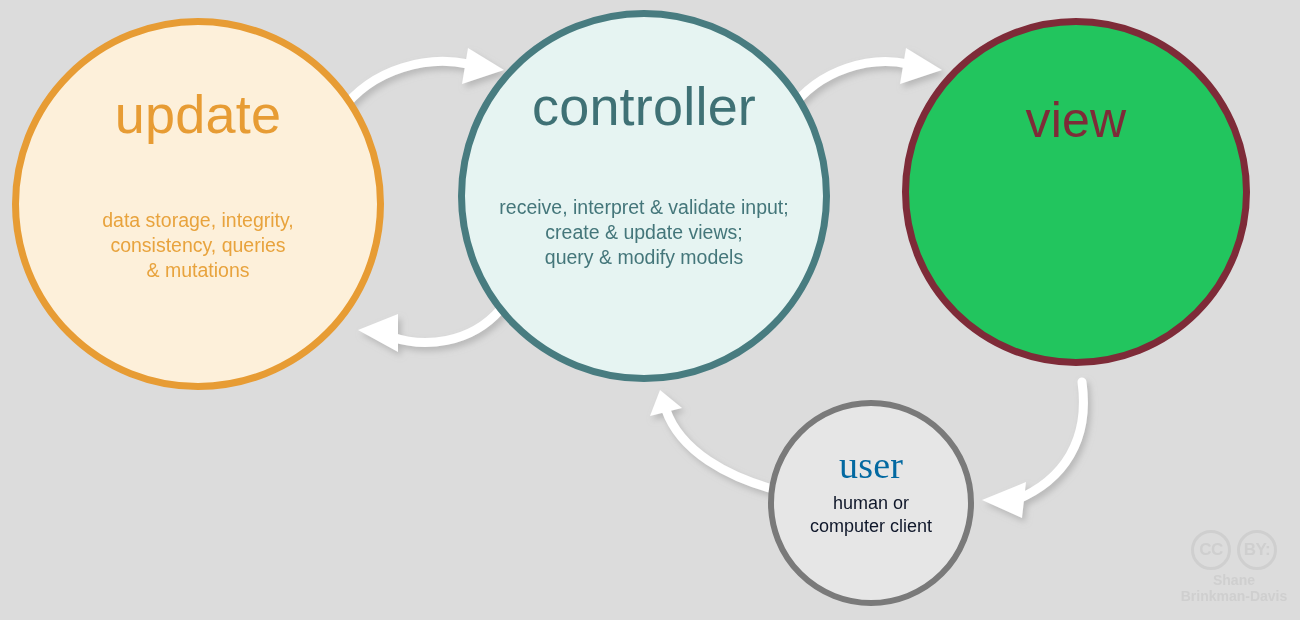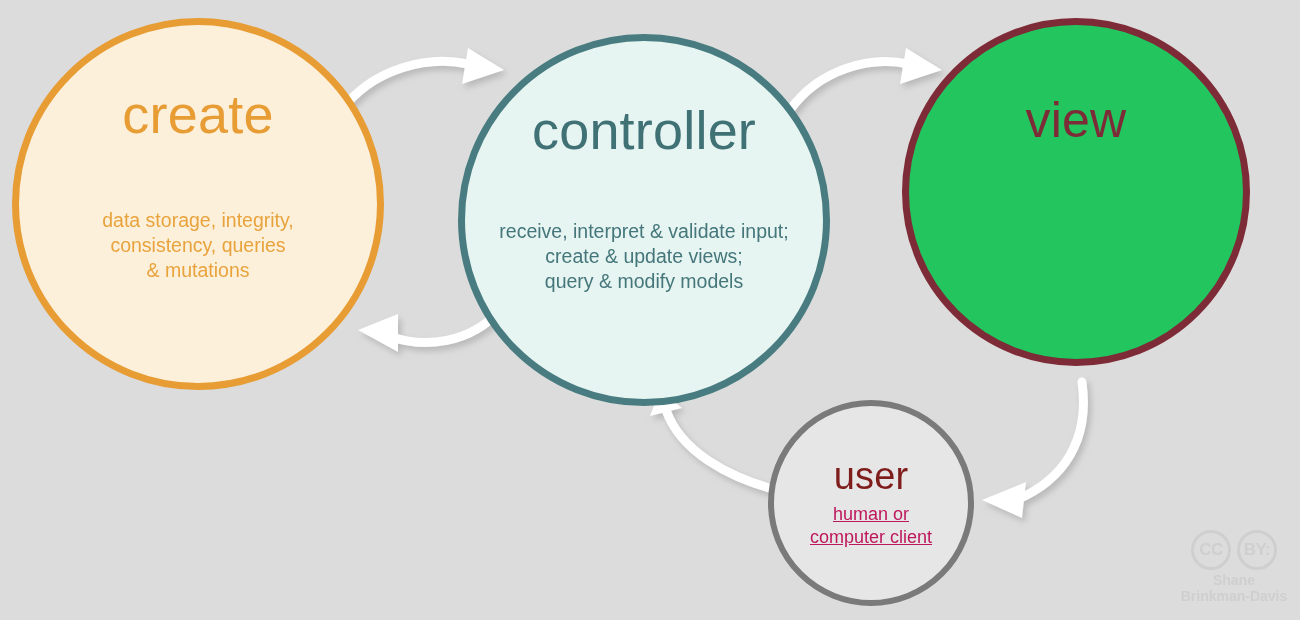--- a/index.html
+++ b/index.html
@@ -64,21 +64,21 @@
   }
   #node-model .node-desc {
     font-size: 19.5px;
     color: #e8a33d;
     margin-top: 67px;
   }
 
   
   #node-controller {
     left: 458px;
-    top: 34px;
+    top: 10px;
     width: 372px;
     height: 372px;
     background: #e6f4f2;
     border: 7px solid #487c80;
     justify-content: flex-start;
   }
   #node-controller .node-title {
     font-size: 54px;
     color: #3f7175;
     margin-top: 62px;
@@ -115,28 +115,28 @@
     left: 768px;
     top: 400px;
     width: 206px;
     height: 206px;
     background: #e6e6e6;
     border: 6px solid #7a7a7a;
     justify-content: flex-start;
   }
   #node-user .node-title {
     font-size: 38px;
-    color: #7f1d1d;
-    margin-top: 51px;
+    color: #0369a1;
+    margin-top: 40px;
+    font-family: Liberation Serif, serif;
   }
   #node-user .node-desc {
     font-size: 18px;
-    color: #be185d;
+    color: #0f172a;
     margin-top: 8px;
-    text-decoration: underline;
   }
 
   
   #license-badge {
     position: absolute;
     left: 1178px;
     top: 530px;
     width: 112px;
     text-align: center;
     user-select: none;
@@ -201,21 +201,21 @@
       <path d="M 1026 482 L 982 500 L 1022 518 Z" fill="#ffffff"></path>
     </g>
 
     <g filter="url(#arrow-shadow)">
       <path d="M 784 492 C 726 478, 680 450, 666 410" fill="none" stroke="#ffffff" stroke-width="9" stroke-linecap="round"></path>
       <path d="M 650 416 L 660 390 L 682 408 Z" fill="#ffffff"></path>
     </g>
   </svg>
 
   <div class="node" id="node-model">
-    <div class="node-title">create</div>
+    <div class="node-title">update</div>
     <div class="node-desc">data storage, integrity,
 consistency, queries
 &amp; mutations</div>
   </div>
 
   <div class="node" id="node-controller">
     <div class="node-title">controller</div>
     <div class="node-desc">receive, interpret &amp; validate input;
 create &amp; update views;
 query &amp; modify models</div>

